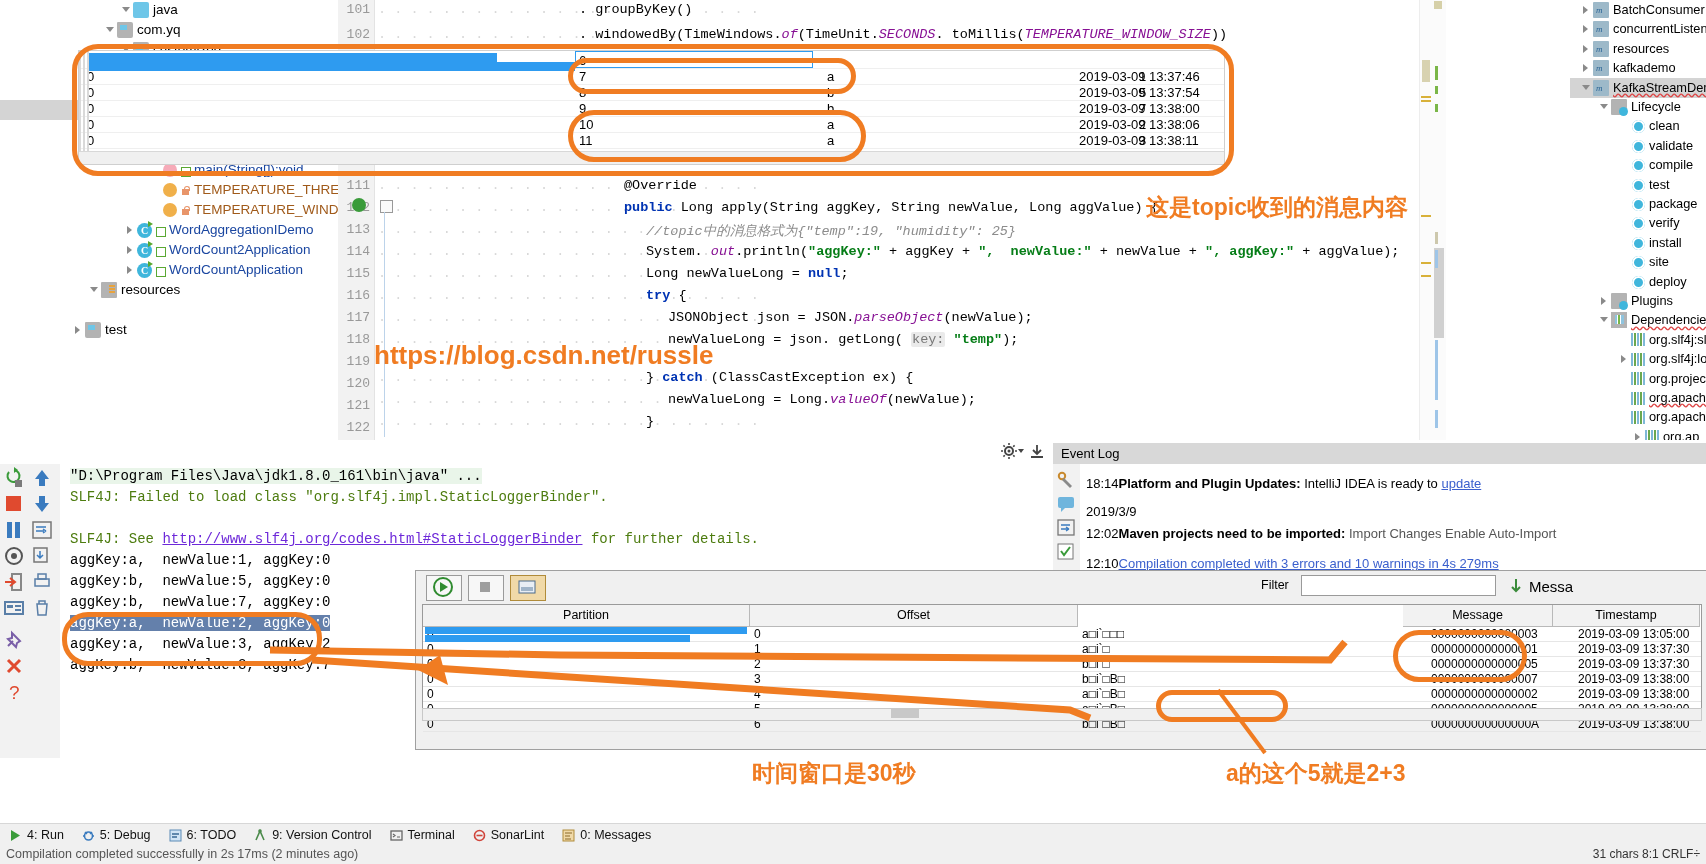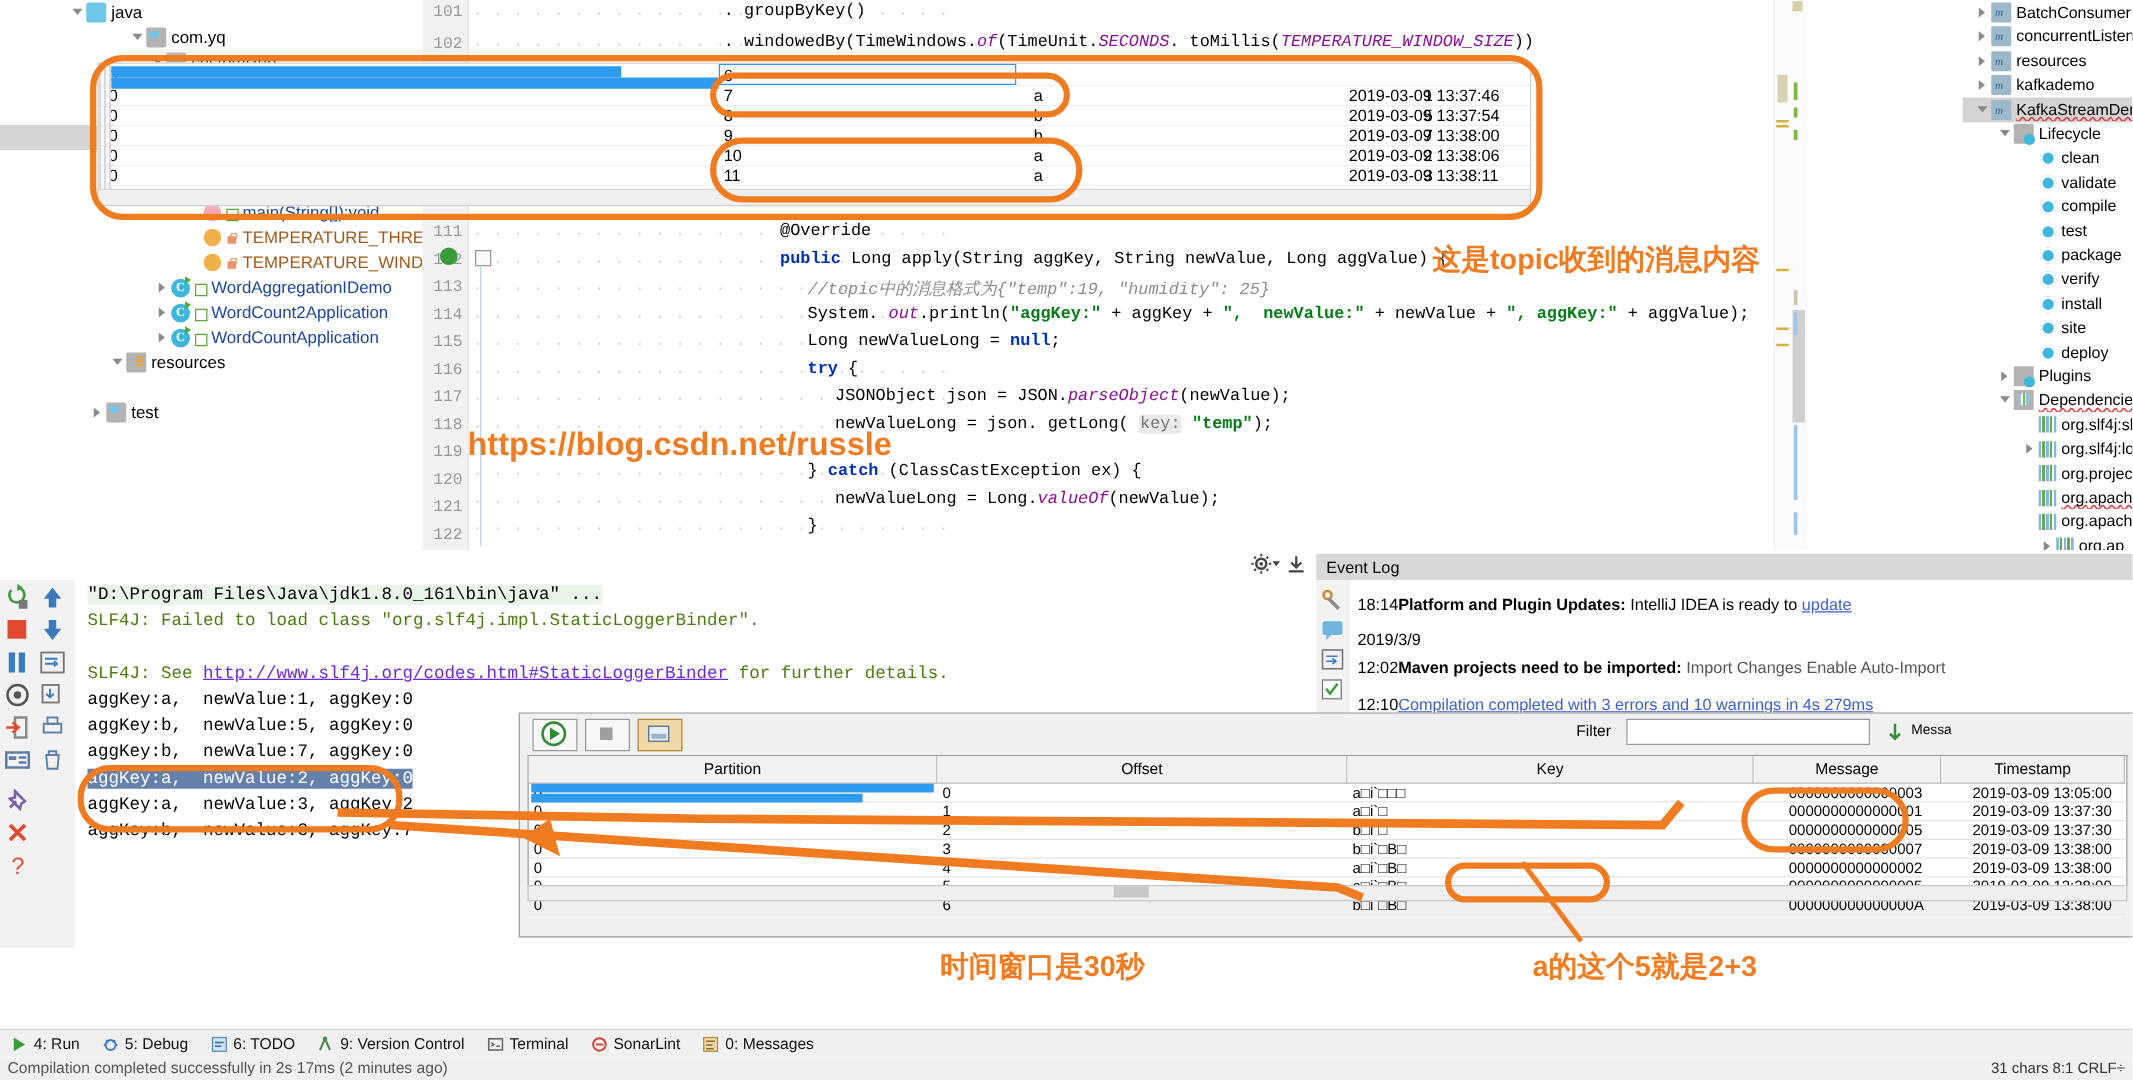--- a/index.html
+++ b/index.html
@@ -127,21 +127,21 @@
   .pcol-b{position:absolute;left:500px;font-size:13px;}
   .pcol-c{position:absolute;left:748px;font-size:13px;}
   .pcol-d{position:absolute;left:1060px;font-size:13px;}
   .prow-sep{position:absolute;left:0;width:100%;height:1px;background:#efefef;}
   .psel{position:absolute;height:9px;background:#2e9bf0;}
 </style>
 </head>
 <body>
 
 <div class="abs" id="project-tree">
-    <div class="tree-row" style="position: absolute; left: 0px; top: 0px; width: 338px; padding-left: 56px;">
+    <div class="tree-row" style="position: absolute; left: 0px; top: 0px; width: 338px; padding-left: 120px;">
       <span class="arrow d"></span>
       <span class="ico ic-java"></span>
       <span class="t-label ">java</span>
     </div>
     <div class="tree-row" style="position: absolute; left: 0px; top: 20px; width: 338px; padding-left: 104px;">
       <span class="arrow d"></span>
       <span class="ico ic-folder"></span>
       <span class="t-label ">com.yq</span>
     </div>
     <div class="tree-row" style="position: absolute; left: 0px; top: 40px; width: 338px; padding-left: 120px;">
@@ -640,26 +640,25 @@
           <rect x="10" y="11" width="12" height="4" fill="#9fb4c9"></rect>
         </svg>
     </div>
     <span class="abs" style="left:845px;top:7px;font-size:12.5px;">Filter</span>
     <input class="abs" style="left: 885px; top: 4px; width: 195px; height: 21px; border: 1px solid rgb(154, 154, 154); background: rgb(255, 255, 255); font-size: 12px; padding: 0px 3px; box-sizing: border-box; font-family: &quot;Liberation Sans&quot;, sans-serif;" value="">
     <div class="abs" style="left:1093px;top:6px;">
       <svg width="14" height="18">
           <path d="M7 2v12M3 10l4 4 4-4" stroke="#3a8b3a" stroke-width="2" fill="none"></path>
         </svg>
     </div>
-    <span class="abs" style="left:1113px;top:7px;font-size:11px;">Messa</span>
+    <span class="abs" style="left:1113px;top:7px;font-size:15px;">Messa</span>
   </div>
   <div id="kafka-grid">
       <div class="kth" style="left: 0px; width: 326px;">Partition</div>
       <div class="kth" style="left: 327px; width: 327px;">Offset</div>
-      <div class="kth" style="left: 655px; width: 324px;">Key</div>
       <div class="kth" style="left: 980px; width: 149px;">Message</div>
       <div class="kth" style="left: 1130px; width: 146px;">Timestamp</div>
       <div class="ktd" style="left: 4px; top: 22px;">0</div>
       <div class="ktd" style="left: 331px; top: 22px;">0</div>
       <div class="ktd" style="left: 659px; top: 22px;">a□i`□□□</div>
       <div class="ktd" style="left: 1008px; top: 22px;">0000000000000003</div>
       <div class="ktd" style="left: 1155px; top: 22px;">2019-03-09 13:05:00</div>
       <div class="krow-sep" style="top: 36px;"></div>
       <div class="ksel" style="left: 2px; top: 22px; width: 322px;"></div>
       <div class="ksel" style="left: 2px; top: 30px; width: 265px;"></div>

